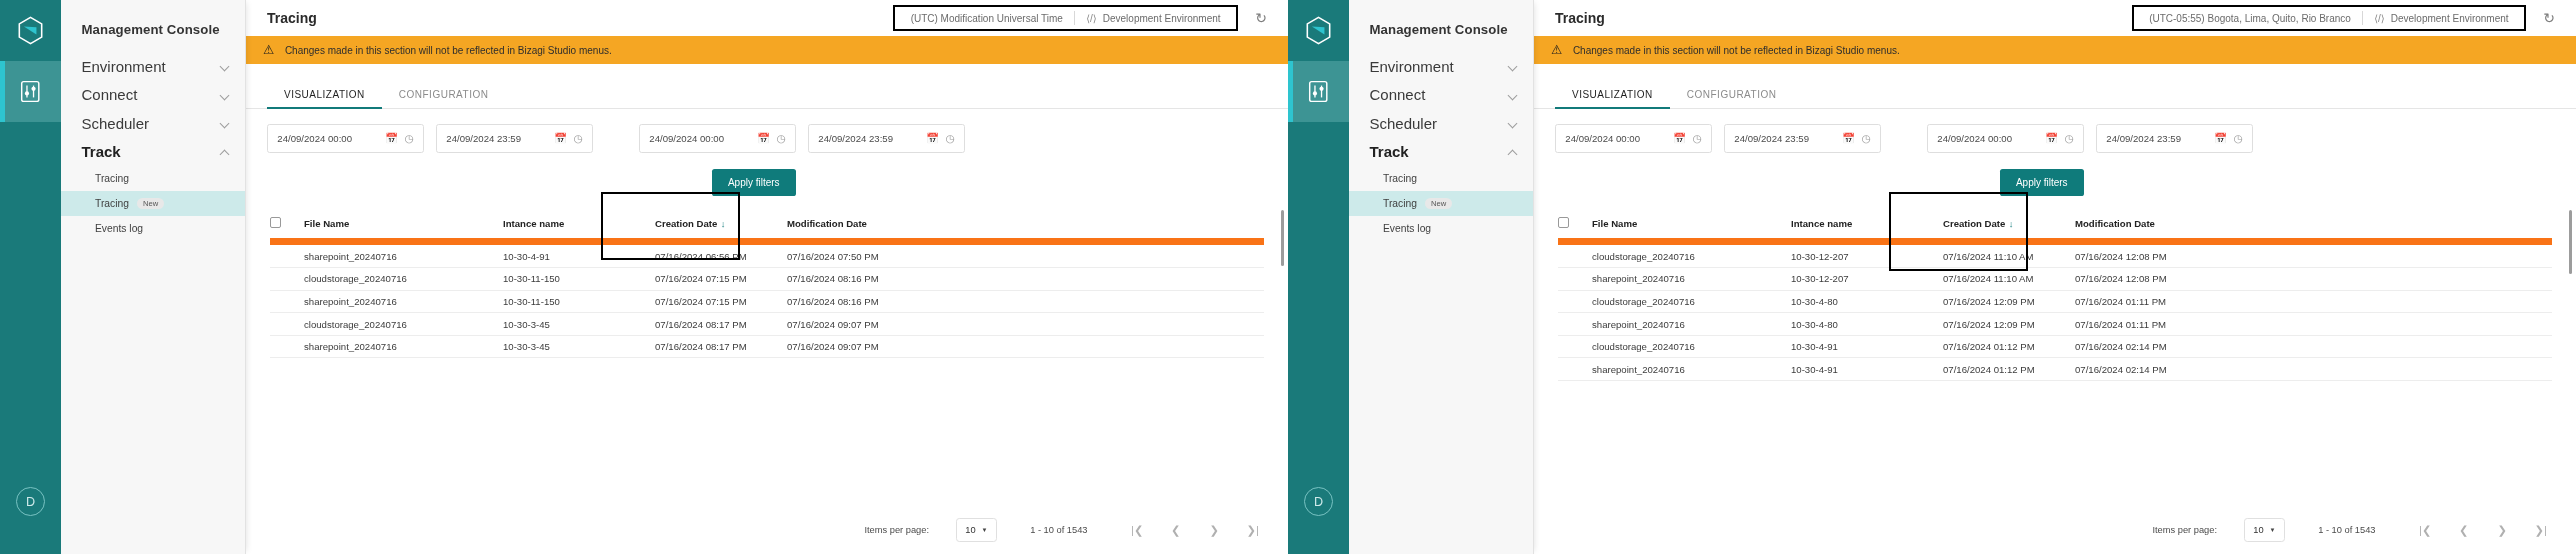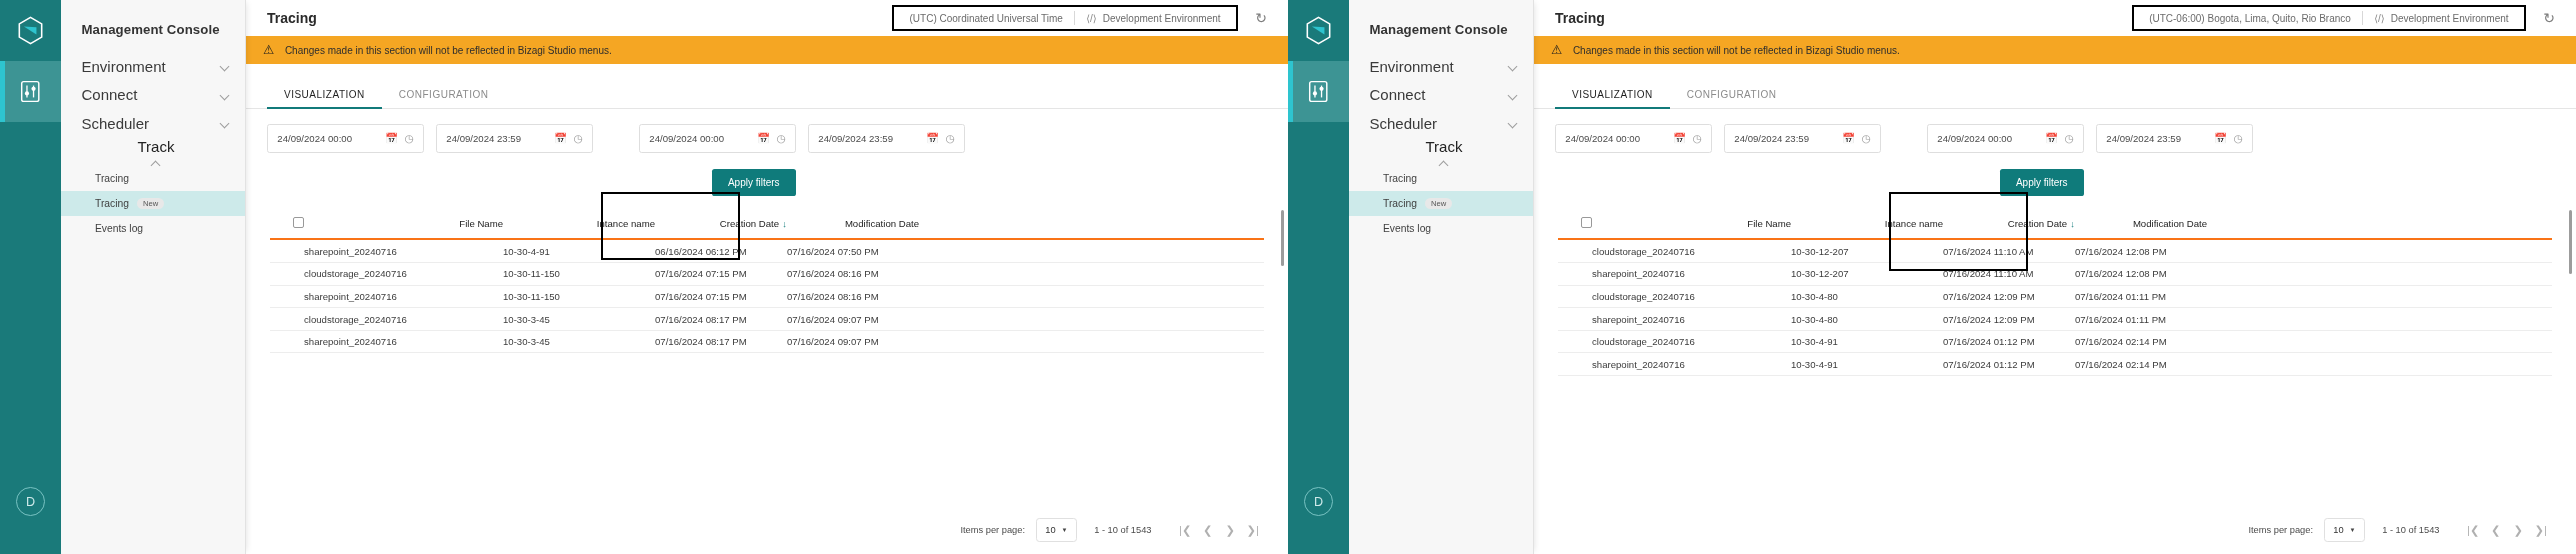--- a/index.html
+++ b/index.html
@@ -50,21 +50,21 @@
   .sidebar-title {
     font-size: 13.2px; color: #343434; font-weight: 600;
     padding: 22px 0 0 20.5px; letter-spacing: 0.1px;
   }
   .nav { margin-top: 15.2px; }
   .nav-group {
     display: flex; align-items: center; justify-content: space-between;
     height: 28.5px; padding: 0 14.6px 0 20.5px;
     font-size: 15px; color: #3a3a3a; cursor: pointer;
   }
-  .nav-group.open { font-weight: 400; color: #222; flex-direction: column; }
+  .nav-group.open { font-weight: 700; color: #222; }
   .chev { width: 10px; height: 6px; position: relative; opacity:.62;}
   .chev::before {
     content:""; position:absolute; left:0.7px; top:0;
     width:6px; height:6px; border-right:1.3px solid #666; border-bottom:1.3px solid #666;
     transform: rotate(45deg);
   }
   .chev.up::before { transform: rotate(-135deg); top:2px;}
   .nav-sub {
     display: flex; align-items: center; height: 25px;
     padding-left: 34px; font-size: 10.3px; color: #3f3f3f; cursor: pointer;
@@ -143,22 +143,22 @@
   .apply-row { display: flex; justify-content: center; padding: 16px 26.5px 0 0; }
   .apply-btn {
     background: #0f7b7b; color: #fff; font-size: 10px;
     border: none; border-radius: 2.6px; padding: 8px 16px; cursor: pointer;
   }
 
   
   .table-wrap { padding: 21px 24px 0 24px; position: relative; }
   table { width: 100%; border-collapse: collapse; table-layout: fixed; }
   thead th {
-    text-align: right; font-size: 9.6px; color: #232323; font-weight: 400;
-    padding: 0 0 8.6px 0; border-bottom: 2px solid #f97316;
+    text-align: left; font-size: 9.6px; color: #232323; font-weight: 700;
+    padding: 0 0 8.6px 0; border-bottom: 7px solid #f97316;
   }
   tbody td {
     font-size: 9.6px; color: #3c3c3c; padding: 5.3px 0 5.3px 0;
     border-bottom: 0.7px solid #ededed; white-space: nowrap;
   }
   .col-check { width: 34px; }
   .col-file  { width: 199px; }
   .col-inst  { width: 152px; }
   .col-cre   { width: 132px; }
   .col-mod   { width: 132px; }
@@ -171,21 +171,21 @@
   .date-highlight {
     position: absolute; border: 2px solid #000; pointer-events: none;
   }
   .scrollbar-v {
     position: absolute; width: 3.3px; background: #9c9c9c; border-radius: 2px;
   }
 
   
   .paginator {
     position: absolute; bottom: 12px; right: 24px;
-    display: flex; align-items: center; gap: 0; font-size: 9.3px; color: #4b4b4b;
+    display: flex; align-items: center; gap: 16px; font-size: 9.3px; color: #4b4b4b;
   }
   .pg-label { margin-right: 10.6px; }
   .pg-select {
     display: flex; align-items: center; gap: 6px;
     border: 0.7px solid #e0e0e0; border-radius: 3.3px;
     padding: 6px 8.6px; cursor: pointer; font-size: 9.3px; color: #333;
   }
   .caret { font-size: 6px; color: #444; }
   .pg-range { margin: 0 22.5px 0 17px; }
   .pg-btn {
@@ -253,21 +253,21 @@
         </div>
       </div>
     </div>
 
     <div class="main">
       <div class="topbar">
         <div class="page-title">Tracing</div>
         <div class="topbar-right">
           <div class="tz-box">
             <div class="tz-item">
-              <span>(UTC) Coordinated Universal Time</span>
+              <span>(UTC) Modification Universal Time</span>
             </div>
             <div class="tz-div"></div>
             <div class="tz-item">
               <span class="code-glyph">⟨/⟩</span>
               <span>Development Environment</span>
             </div>
           </div>
           <div class="refresh-btn">↻</div>
         </div>
       </div>
@@ -322,21 +322,21 @@
               <th class="col-cre"><span>Creation Date</span><span class="sort-arrow">↓</span></th>
               <th class="col-mod">Modification Date</th>
               <th class="col-rest"></th>
             </tr>
           </thead>
           <tbody>
               <tr>
                 <td class="col-check"></td>
                 <td class="col-file">sharepoint_20240716</td>
                 <td class="col-inst">10-30-4-91</td>
-                <td class="col-cre">06/16/2024 06:12 PM</td>
+                <td class="col-cre">07/16/2024 06:56 PM</td>
                 <td class="col-mod">07/16/2024 07:50 PM</td>
                 <td class="col-rest"></td>
               </tr>
               <tr>
                 <td class="col-check"></td>
                 <td class="col-file">cloudstorage_20240716</td>
                 <td class="col-inst">10-30-11-150</td>
                 <td class="col-cre">07/16/2024 07:15 PM</td>
                 <td class="col-mod">07/16/2024 08:16 PM</td>
                 <td class="col-rest"></td>
@@ -440,21 +440,21 @@
         </div>
       </div>
     </div>
 
     <div class="main">
       <div class="topbar">
         <div class="page-title">Tracing</div>
         <div class="topbar-right">
           <div class="tz-box">
             <div class="tz-item">
-              <span>(UTC-06:00) Bogota, Lima, Quito, Rio Branco</span>
+              <span>(UTC-05:55) Bogota, Lima, Quito, Rio Branco</span>
             </div>
             <div class="tz-div"></div>
             <div class="tz-item">
               <span class="code-glyph">⟨/⟩</span>
               <span>Development Environment</span>
             </div>
           </div>
           <div class="refresh-btn">↻</div>
         </div>
       </div>

